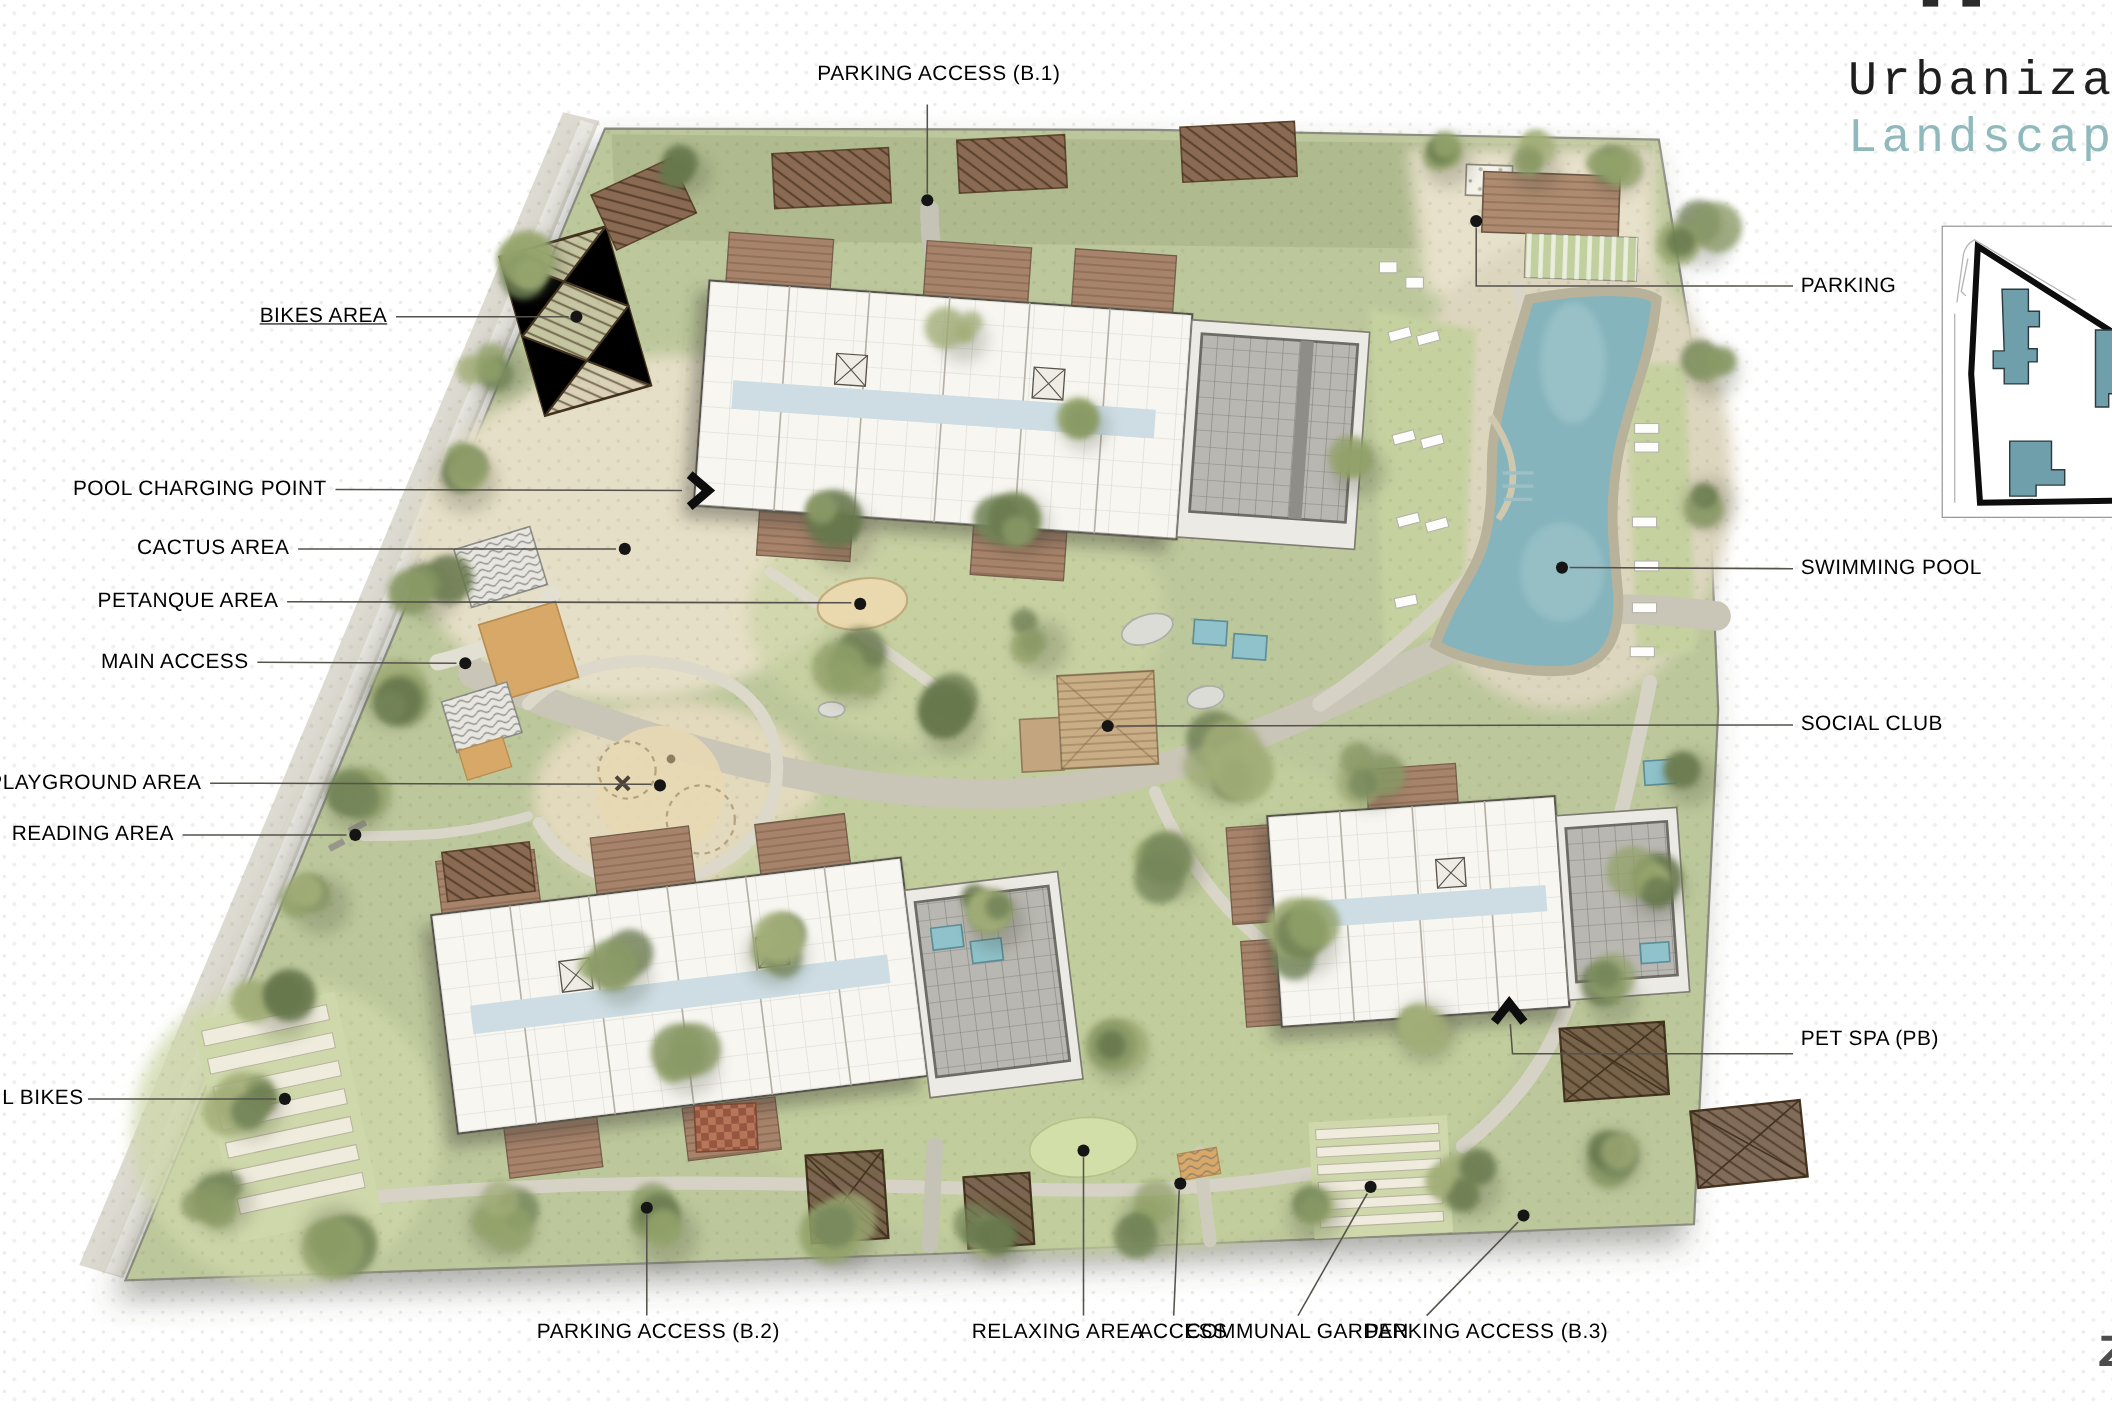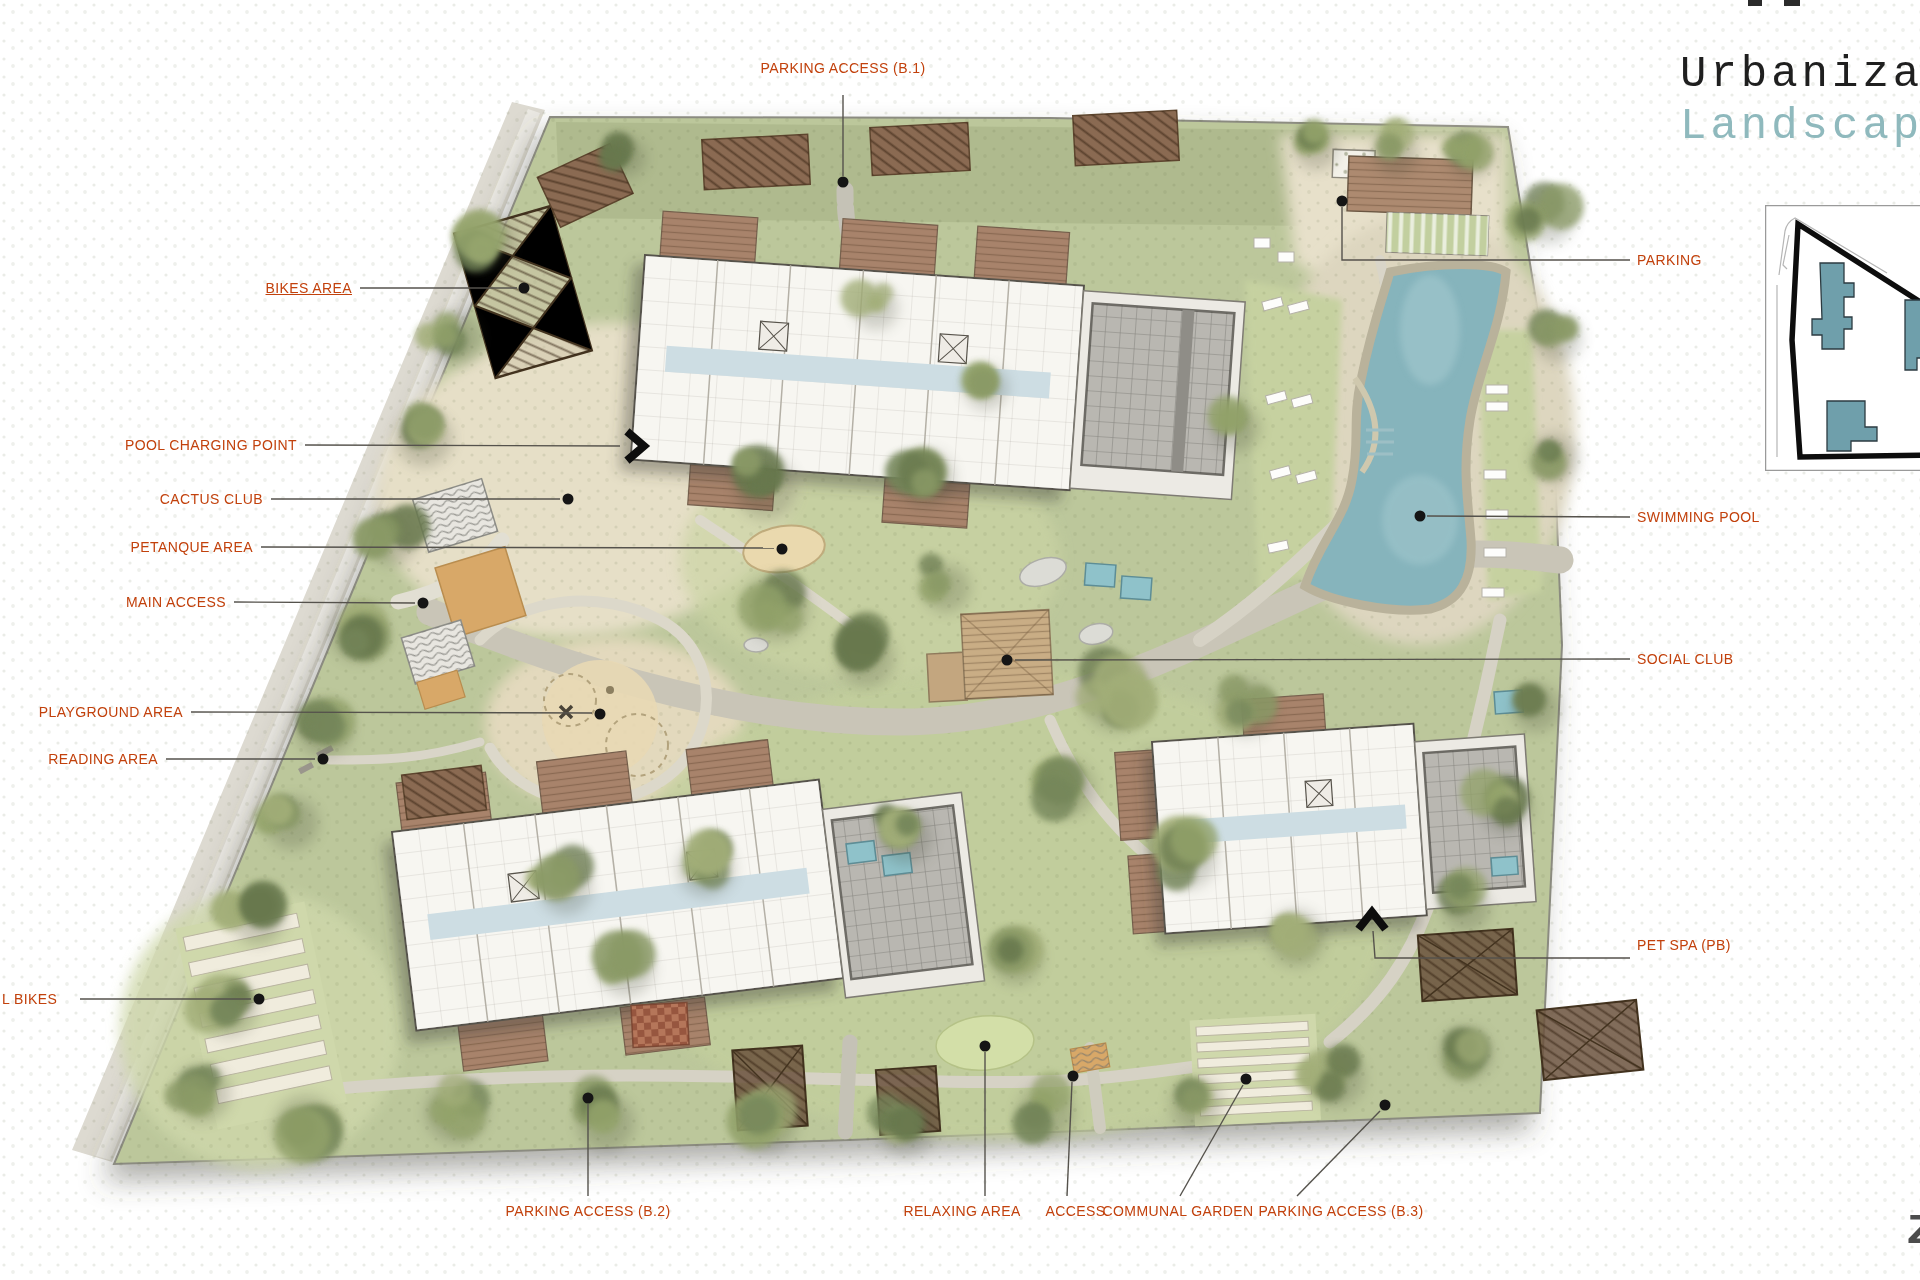--- a/index.html
+++ b/index.html
@@ -3,21 +3,21 @@
 <meta charset="utf-8">
 <style>
   html,body{margin:0;padding:0;}
   body{
     width:1920px;height:1280px;position:relative;overflow:hidden;
     background:#ffffff;font-family:"Liberation Sans",sans-serif;
   }
   .scene{position:absolute;left:0;top:0;width:1920px;height:1280px;}
   .anno{position:absolute;left:0;top:0;width:1920px;height:1280px;pointer-events:none;}
   .callout{
-    position:absolute;font-size:14px;color:#c2410c;letter-spacing:.4px;
+    position:absolute;font-size:19px;color:#000000;letter-spacing:.4px;
     white-space:nowrap;line-height:22px;
   }
   .callout.right-align{text-align:right;}
   .callout.center{text-align:center;}
   .title-block{position:absolute;left:1680px;top:48px;white-space:nowrap;}
   .title-line{
     font-family:"Liberation Mono","DejaVu Sans Mono",monospace;
     font-size:44px;letter-spacing:4px;line-height:52px;font-weight:500;
   }
   .frag-marks{position:absolute;top:0;left:1748px;}
@@ -689,21 +689,21 @@
   </g>
   <g stroke="#0d0d0d" stroke-width="8" fill="none" stroke-linecap="square">
     <path d="M630,434 L644,446 L630,458"></path>
     <path d="M1361,926 L1372,912 L1383,926"></path>
   </g>
 </svg>
 
 <div class="callout center" style="left:743px;top:57px;width:200px;">PARKING ACCESS (B.1)</div>
 <div class="callout right-align" style="left:152px;top:277px;width:200px;text-decoration:underline;">BIKES AREA</div>
 <div class="callout right-align" style="left:57px;top:434px;width:240px;">POOL CHARGING POINT</div>
-<div class="callout right-align" style="left:63px;top:488px;width:200px;">CACTUS CLUB</div>
+<div class="callout right-align" style="left:63px;top:488px;width:200px;">CACTUS AREA</div>
 <div class="callout right-align" style="left:53px;top:536px;width:200px;">PETANQUE AREA</div>
 <div class="callout right-align" style="left:26px;top:591px;width:200px;">MAIN ACCESS</div>
 <div class="callout right-align" style="left:-17px;top:701px;width:200px;">PLAYGROUND AREA</div>
 <div class="callout right-align" style="left:-42px;top:748px;width:200px;">READING AREA</div>
 <div class="callout" style="left:2px;top:988px;">
   <span>L</span>
   <span>BIKES</span>
 </div>
 <div class="callout center" style="left:488px;top:1200px;width:200px;">PARKING ACCESS (B.2)</div>
 <div class="callout center" style="left:862px;top:1200px;width:200px;">RELAXING AREA</div>

